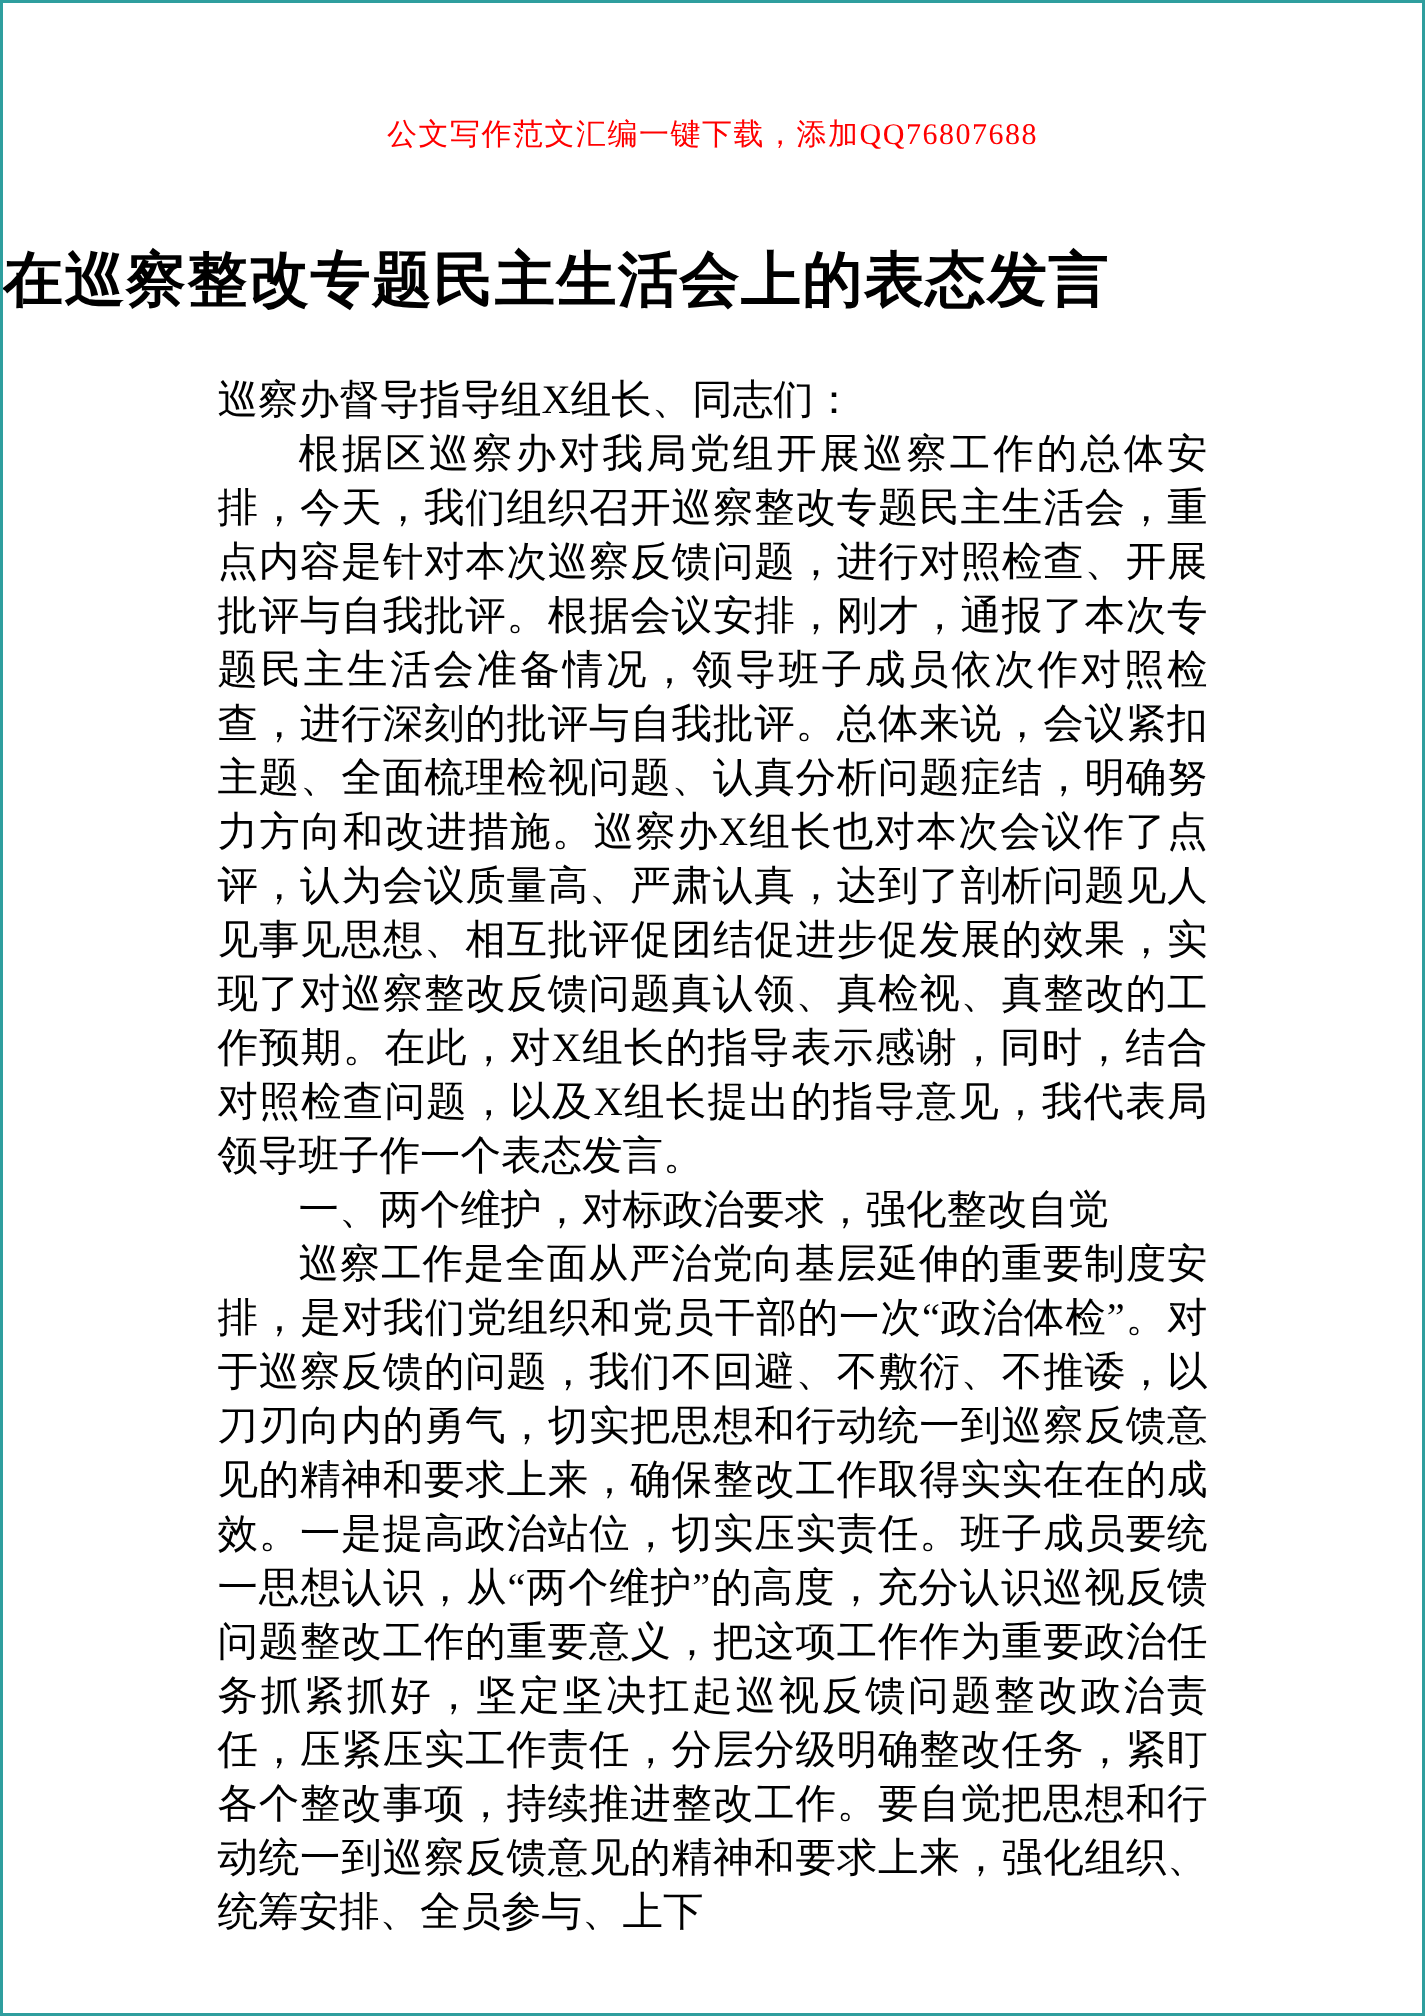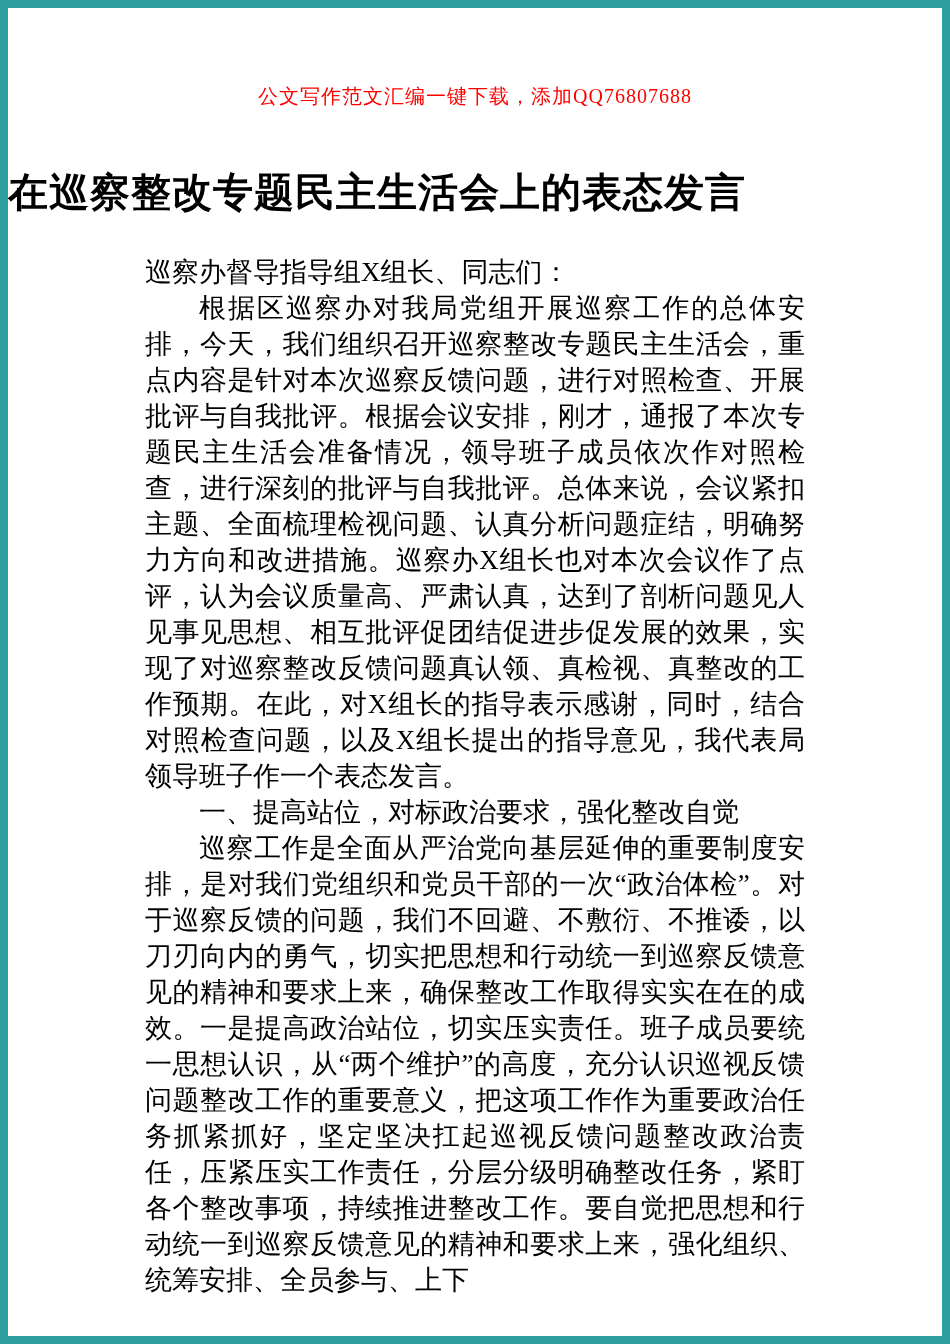--- a/index.html
+++ b/index.html
@@ -10,21 +10,21 @@
   body {
     width: 950px;
     height: 1344px;
     font-family: "Liberation Serif", "DejaVu Serif", serif;
     color: #000000;
   }
   .page-frame {
     box-sizing: border-box;
     width: 950px;
     height: 1344px;
-    border: 8px solid #737373;
+    border: 2px solid #737373;
     background: #ffffff;
     overflow: hidden;
   }
   .ad-banner {
     margin-top: 76px;
     text-align: center;
     font-size: 20px;
     line-height: 24px;
     color: #ff0000;
     letter-spacing: 1px;
@@ -57,17 +57,17 @@
 
 <div class="page-frame" style="border-color: rgb(47, 158, 158); background: rgb(255, 255, 255);">
 
   <div class="ad-banner" style="color: rgb(255, 0, 0);">公文写作范文汇编一键下载，添加QQ76807688</div>
 
   <h1 class="doc-title">在巡察整改专题民主生活会上的表态发言</h1>
 
   <div class="doc-body">
     <p>巡察办督导指导组X组长、同志们：</p>
     <p class="indent">根据区巡察办对我局党组开展巡察工作的总体安排，今天，我们组织召开巡察整改专题民主生活会，重点内容是针对本次巡察反馈问题，进行对照检查、开展批评与自我批评。根据会议安排，刚才，通报了本次专题民主生活会准备情况，领导班子成员依次作对照检查，进行深刻的批评与自我批评。总体来说，会议紧扣主题、全面梳理检视问题、认真分析问题症结，明确努力方向和改进措施。巡察办X组长也对本次会议作了点评，认为会议质量高、严肃认真，达到了剖析问题见人见事见思想、相互批评促团结促进步促发展的效果，实现了对巡察整改反馈问题真认领、真检视、真整改的工作预期。在此，对X组长的指导表示感谢，同时，结合对照检查问题，以及X组长提出的指导意见，我代表局领导班子作一个表态发言。</p>
-    <p class="indent">一、提高站位，对标政治要求，强化整改自觉</p>
+    <p class="indent">一、两个维护，对标政治要求，强化整改自觉</p>
     <p class="indent">巡察工作是全面从严治党向基层延伸的重要制度安排，是对我们党组织和党员干部的一次“政治体检”。对于巡察反馈的问题，我们不回避、不敷衍、不推诿，以刀刃向内的勇气，切实把思想和行动统一到巡察反馈意见的精神和要求上来，确保整改工作取得实实在在的成效。一是提高政治站位，切实压实责任。班子成员要统一思想认识，从“两个维护”的高度，充分认识巡视反馈问题整改工作的重要意义，把这项工作作为重要政治任务抓紧抓好，坚定坚决扛起巡视反馈问题整改政治责任，压紧压实工作责任，分层分级明确整改任务，紧盯各个整改事项，持续推进整改工作。要自觉把思想和行动统一到巡察反馈意见的精神和要求上来，强化组织、统筹安排、全员参与、上下</p>
   </div>
 
 </div>
 
 </body></html>

